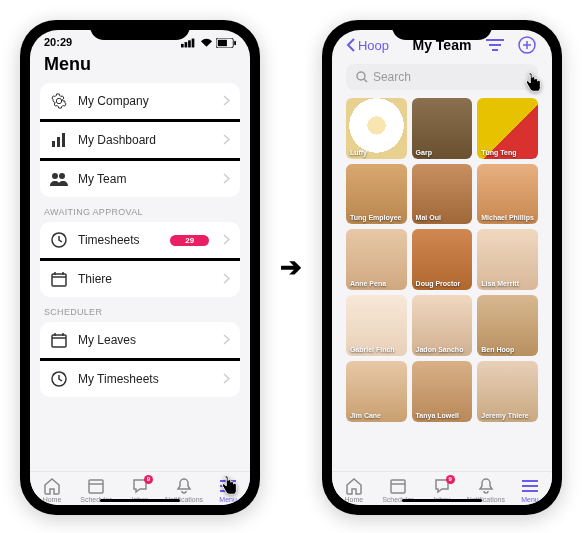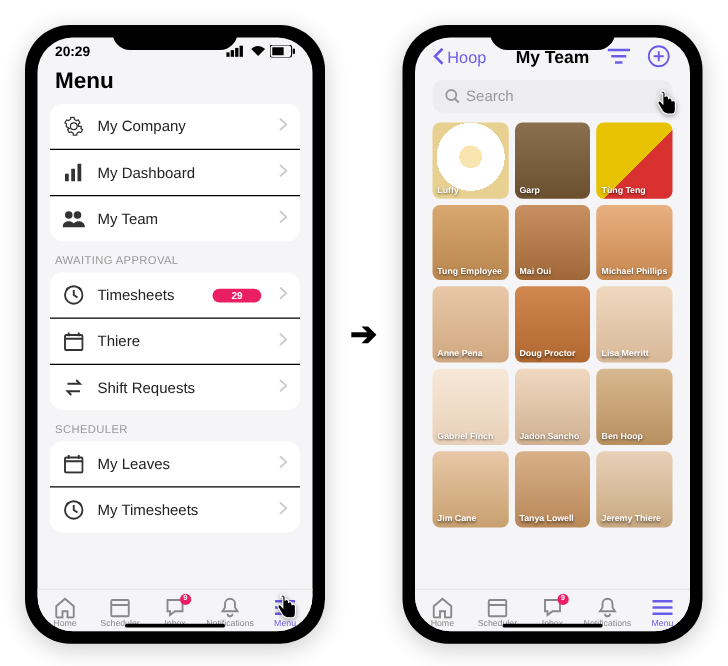--- a/index.html
+++ b/index.html
@@ -1,32 +1,32 @@
 <!DOCTYPE html>
 <html><head>
 <meta charset="utf-8">
 <style>
 * { box-sizing: border-box; margin: 0; padding: 0; }
 body { font-family: -apple-system, Helvetica, Arial, sans-serif; background: #fff; display: flex; align-items: center; justify-content: center; gap: 20px; padding: 20px; }
 .phone { width: 245px; height: 495px; background: #000; border-radius: 36px; padding: 10px; position: relative; box-shadow: 0 4px 20px rgba(0,0,0,0.2); }
 .screen { width: 100%; height: 100%; background: #f5f5f7; border-radius: 28px; overflow: hidden; position: relative; display: flex; flex-direction: column; }
 .notch { position: absolute; top: 0; left: 50%; transform: translateX(-50%); width: 100px; height: 20px; background: #000; border-radius: 0 0 14px 14px; z-index: 10; }
-.statusbar { display: flex; justify-content: space-between; align-items: flex-start; padding: 6px 14px 2px; font-size: 11px; font-weight: 600; }
+.statusbar { display: flex; justify-content: space-between; align-items: flex-end; padding: 6px 14px 2px; font-size: 11px; font-weight: 600; }
 .status-icons { display: flex; gap: 3px; align-items: center; }
 .status-icons svg { height: 10px; }
 .header { padding: 4px 14px 8px; display: flex; align-items: center; justify-content: space-between; }
 .header h1 { font-size: 18px; font-weight: 700; }
 .header-center { font-size: 14px; font-weight: 600; position: absolute; left: 50%; transform: translateX(-50%); }
 .back-btn { display: flex; align-items: center; color: #6b5ce7; font-size: 13px; gap: 2px; }
 .header-right { display: flex; gap: 10px; align-items: center; }
 .icon-btn { width: 22px; height: 22px; display: flex; align-items: center; justify-content: center; color: #6b5ce7; }
 .content { flex: 1; overflow-y: auto; padding: 0 10px 6px; }
 .section-label { font-size: 9px; color: #999; font-weight: 500; letter-spacing: 0.3px; padding: 10px 4px 5px; }
 .card { background: #fff; border-radius: 10px; overflow: hidden; }
-.row { display: flex; align-items: center; padding: 9px 10px; gap: 10px; border-bottom: 1px solid #000000; position: relative; }
+.row { display: flex; align-items: center; padding: 9px 10px; gap: 10px; border-bottom: 3px solid #000000; position: relative; }
 .row:last-child { border-bottom: none; }
 .row-icon { width: 18px; height: 18px; display: flex; align-items: center; justify-content: center; flex-shrink: 0; }
 .row-label { flex: 1; font-size: 12px; color: #222; }
 .row-chevron { color: #ccc; }
 .badge { background: #e91e63; color: #fff; font-size: 8px; font-weight: 600; padding: 1px 15px; border-radius: 8px; margin-right: 4px; }
 .search-box { background: #ededef; border-radius: 8px; padding: 6px 10px; margin: 0 4px 8px; display: flex; align-items: center; gap: 5px; color: #999; font-size: 12px; }
 .grid { display: grid; grid-template-columns: repeat(3, 1fr); gap: 5px; padding: 0 4px; }
 .tile { aspect-ratio: 1; border-radius: 6px; position: relative; overflow: hidden; background: #ddd; }
 .tile-name { position: absolute; bottom: 3px; left: 4px; right: 4px; color: #fff; font-size: 7px; font-weight: 600; text-shadow: 0 1px 2px rgba(0,0,0,0.6); }
 .tabbar { display: flex; justify-content: space-around; padding: 5px 0 2px; background: #f5f5f7; border-top: 1px solid #e5e5e5; }
@@ -146,31 +146,20 @@
                 <line x1="1" y1="6" x2="15" y2="6" stroke="#333" stroke-width="1.5"></line>
                 <line x1="4" y1="1" x2="4" y2="4" stroke="#333" stroke-width="1.5"></line>
                 <line x1="12" y1="1" x2="12" y2="4" stroke="#333" stroke-width="1.5"></line>
               </svg>
             </span>
             <span class="row-label">Thiere</span>
             <span class="row-chevron"><svg width="7" height="11" viewBox="0 0 7 11">
                 <path d="M1 1l5 4.5L1 10" stroke="#ccc" stroke-width="1.5" fill="none"></path>
               </svg></span>
           </div>
-          <div class="row">
-            <span class="row-icon">
-              <svg width="16" height="16" viewBox="0 0 16 16">
-                <path d="M3 5h10l-3-3M13 11H3l3 3" stroke="#333" stroke-width="1.5" fill="none"></path>
-              </svg>
-            </span>
-            <span class="row-label">Shift Requests</span>
-            <span class="row-chevron"><svg width="7" height="11" viewBox="0 0 7 11">
-                <path d="M1 1l5 4.5L1 10" stroke="#ccc" stroke-width="1.5" fill="none"></path>
-              </svg></span>
-          </div>
         </div>
         <div class="section-label">SCHEDULER</div>
         <div class="card">
           <div class="row">
             <span class="row-icon">
               <svg width="16" height="16" viewBox="0 0 16 16">
                 <rect x="1" y="3" width="14" height="12" rx="1" fill="none" stroke="#333" stroke-width="1.5"></rect>
                 <line x1="1" y1="6" x2="15" y2="6" stroke="#333" stroke-width="1.5"></line>
                 <line x1="4" y1="1" x2="4" y2="4" stroke="#333" stroke-width="1.5"></line>
                 <line x1="12" y1="1" x2="12" y2="4" stroke="#333" stroke-width="1.5"></line>

